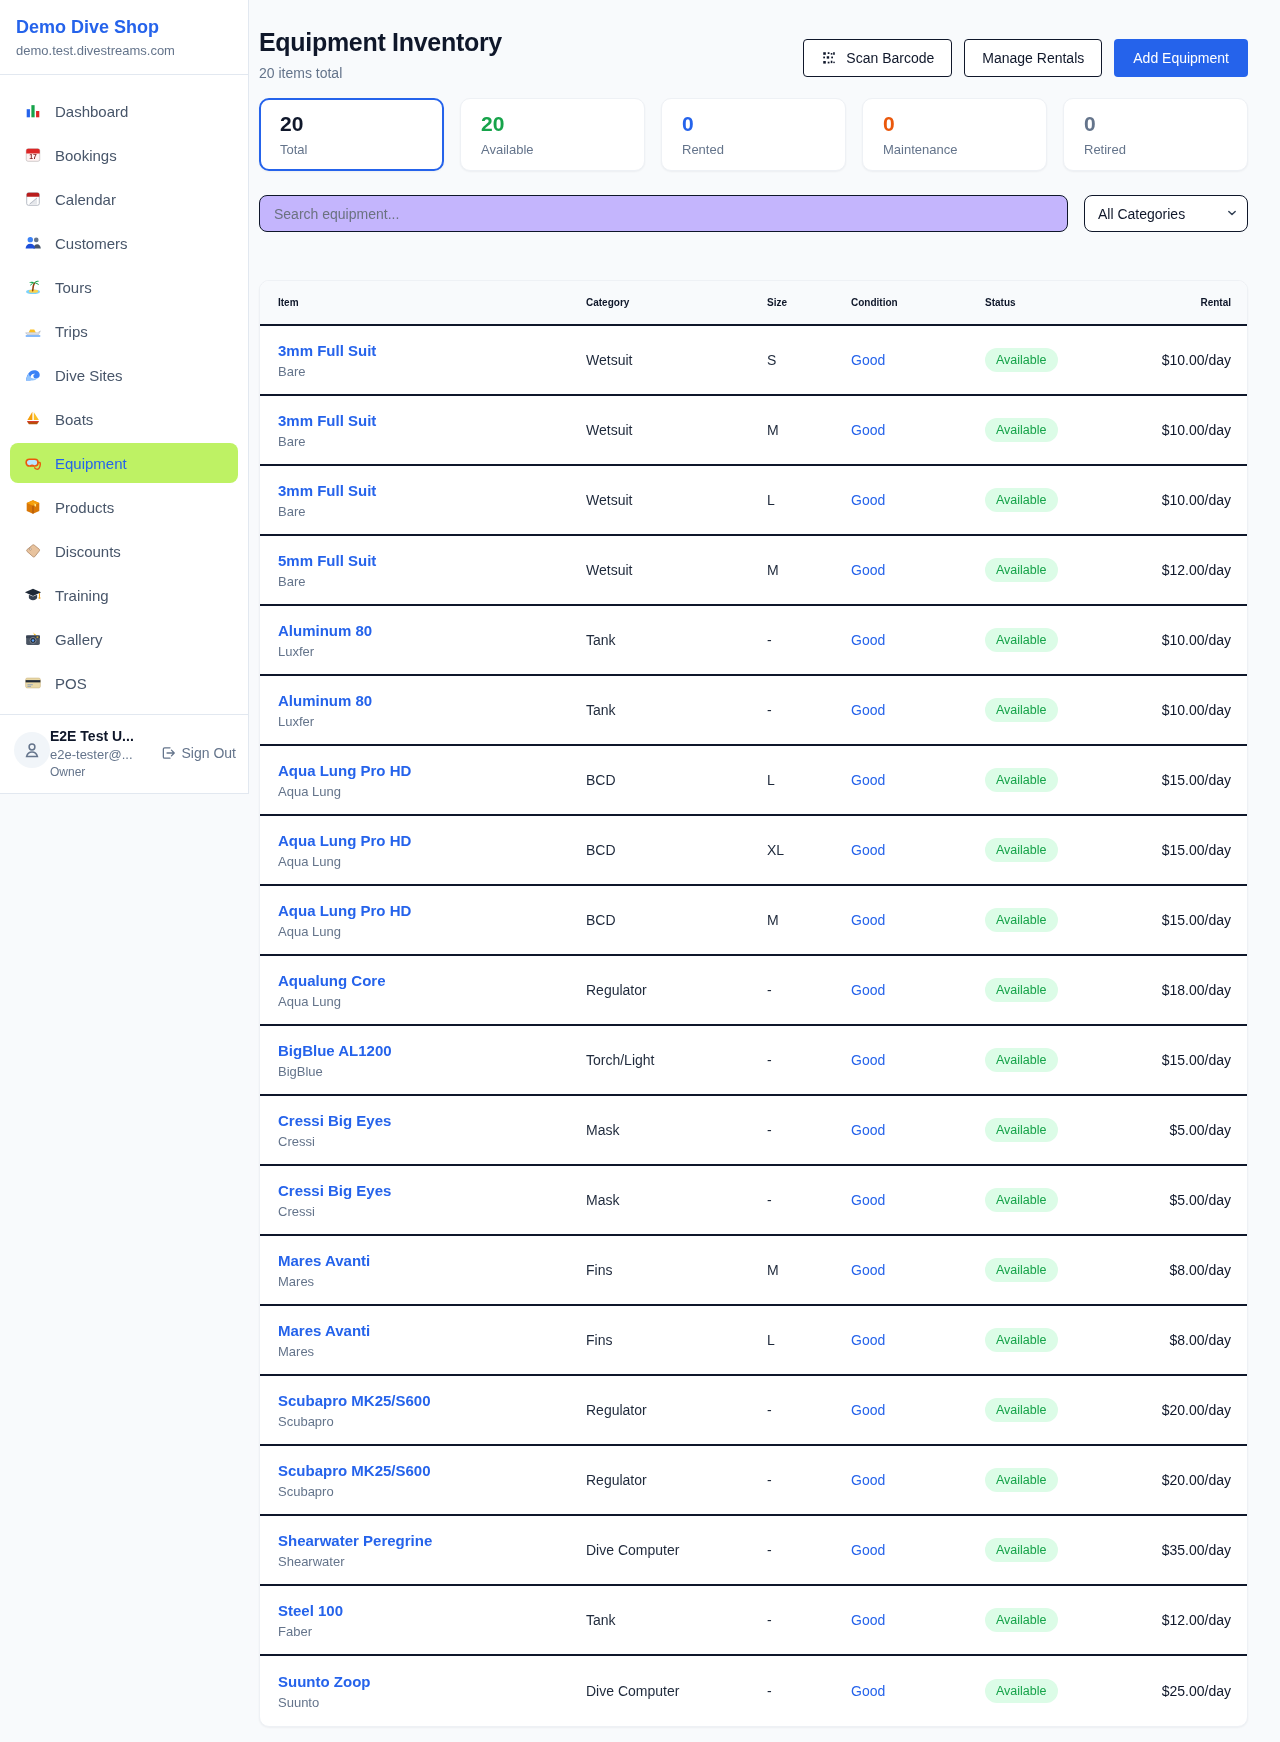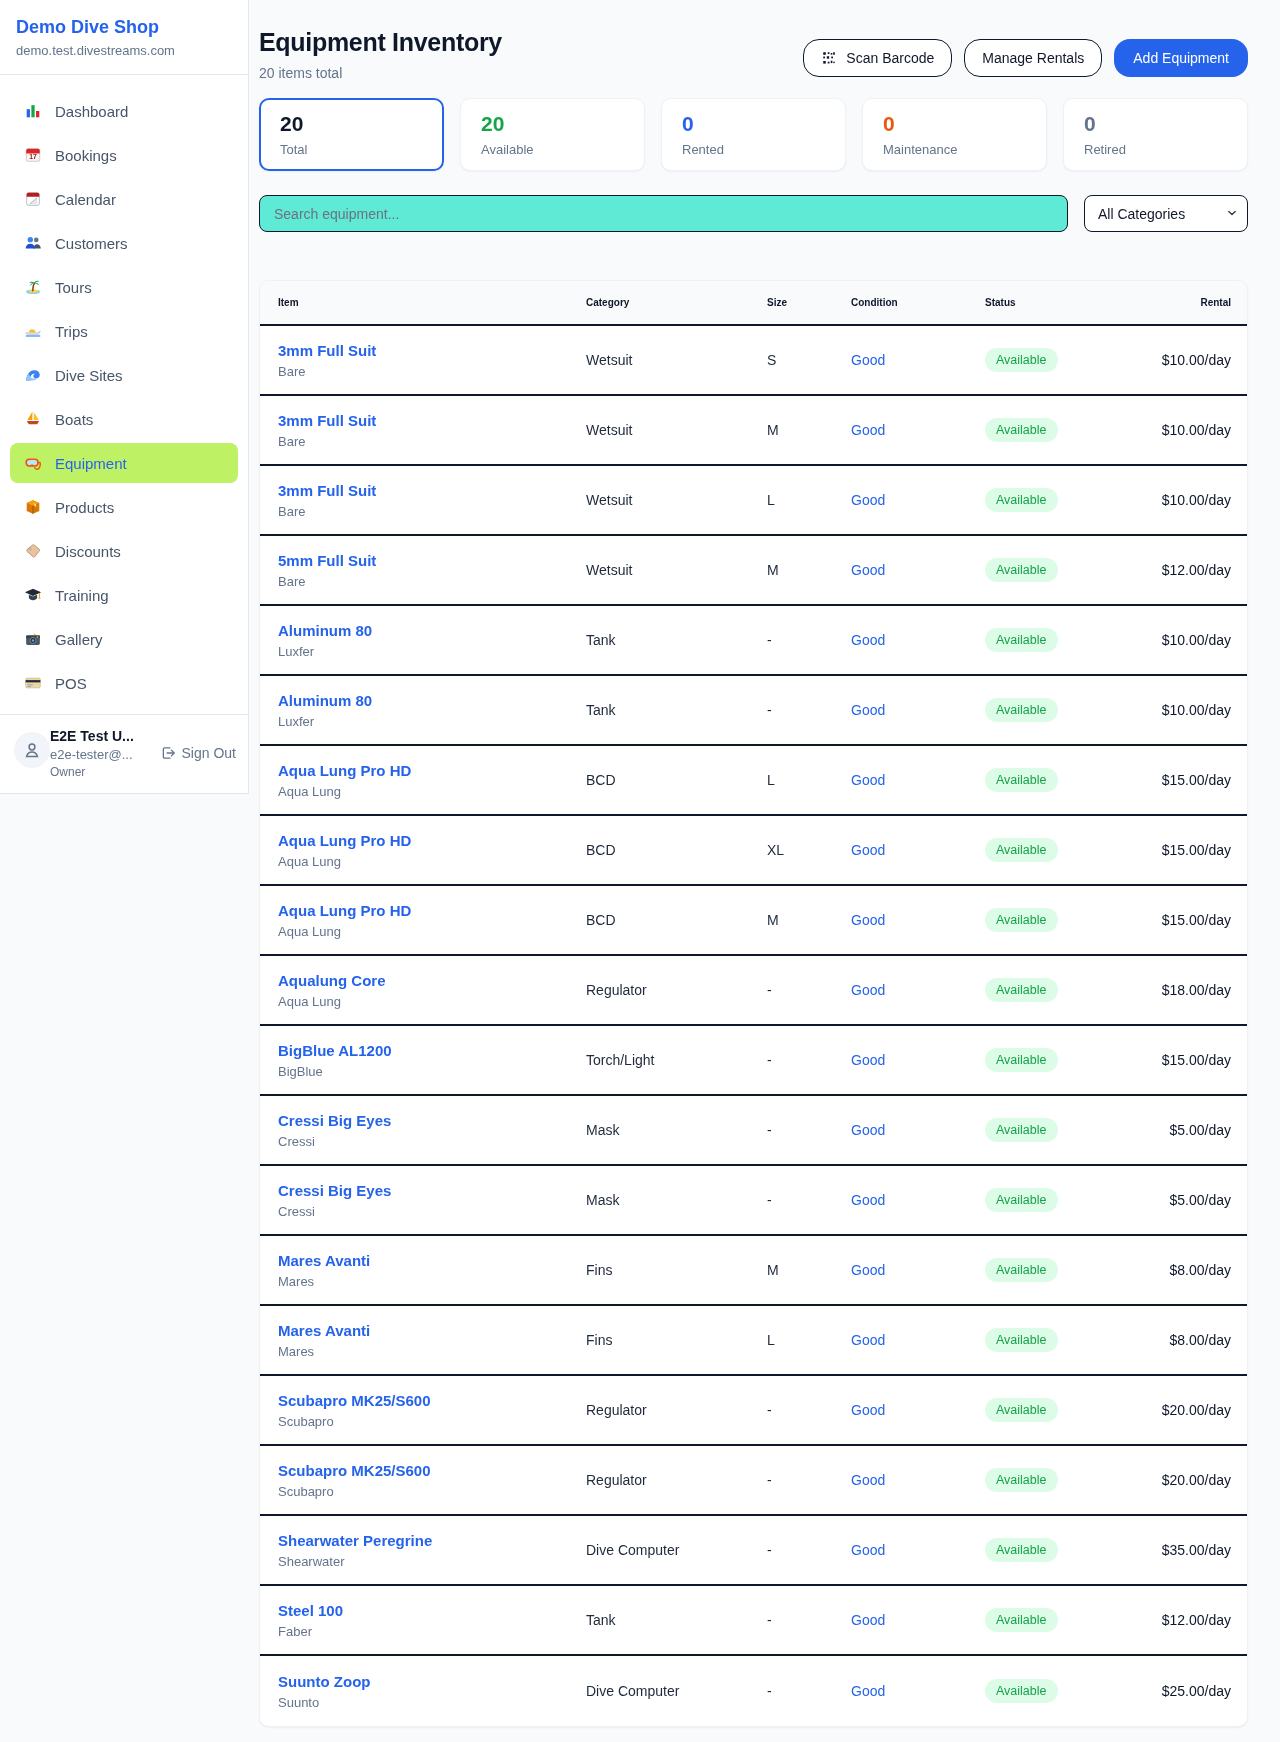--- a/index.html
+++ b/index.html
@@ -50,40 +50,40 @@
   }
 
   
   .main{position:absolute; left:259px; top:0; width:989px;}
   .page-header{display:flex; justify-content:space-between; align-items:center; margin-top:28px;}
   .page-title{font-size:25px; font-weight:800; letter-spacing:-0.3px; color:var(--dark);}
   .page-subtitle{font-size:14px; color:var(--muted); margin-top:8px;}
   .header-actions{display:flex; gap:12px; margin-top:7px;}
   .btn{
     height:38px; display:inline-flex; align-items:center; gap:9px; padding:0 17px;
-    border-radius:16px; font-size:14px; font-weight:500; font-family:inherit;
+    border-radius:4px; font-size:14px; font-weight:500; font-family:inherit;
     background:#fff; border:1px solid var(--dark); color:var(--dark); cursor:pointer;
   }
   .btn.primary{background:var(--accent); color:#fff; border:none; padding:0 19px;}
 
   
   .cards{display:flex; gap:16px; margin-top:17px;}
   .card{
     flex:1; height:73px; background:#fff; border-radius:10px; padding:13px 20px;
     border:1px solid #eef1f5; box-shadow:0 1px 2px rgba(15,23,42,.05); cursor:pointer;
   }
   .card.active{border:2px solid var(--accent); padding:12px 19px;}
   .card-value{font-size:21px; font-weight:700;}
   .card-label{font-size:13px; color:var(--muted); margin-top:6px;}
 
   
   .filters{display:flex; gap:16px; margin-top:24px;}
   .search{
     flex:1; height:37px; border:1.5px solid var(--dark); border-radius:8px;
-    padding:0 14px; font-size:14px; font-family:inherit; background:#5eead4; color:var(--dark);
+    padding:0 14px; font-size:14px; font-family:inherit; background:#c4b5fd; color:var(--dark);
   }
   .search::placeholder{color:#6b7280;}
   .select-wrap{position:relative; width:164px; flex:none;}
   .select-wrap select{
     width:100%; height:37px; border:1.5px solid var(--dark); border-radius:8px;
     background:#fff; font-size:14px; font-family:inherit; color:var(--dark);
     padding:0 26px 0 13px; appearance:none; -webkit-appearance:none; cursor:pointer;
   }
   .select-chevron{position:absolute; right:8px; top:10px; width:16px; height:16px; pointer-events:none;}
 

